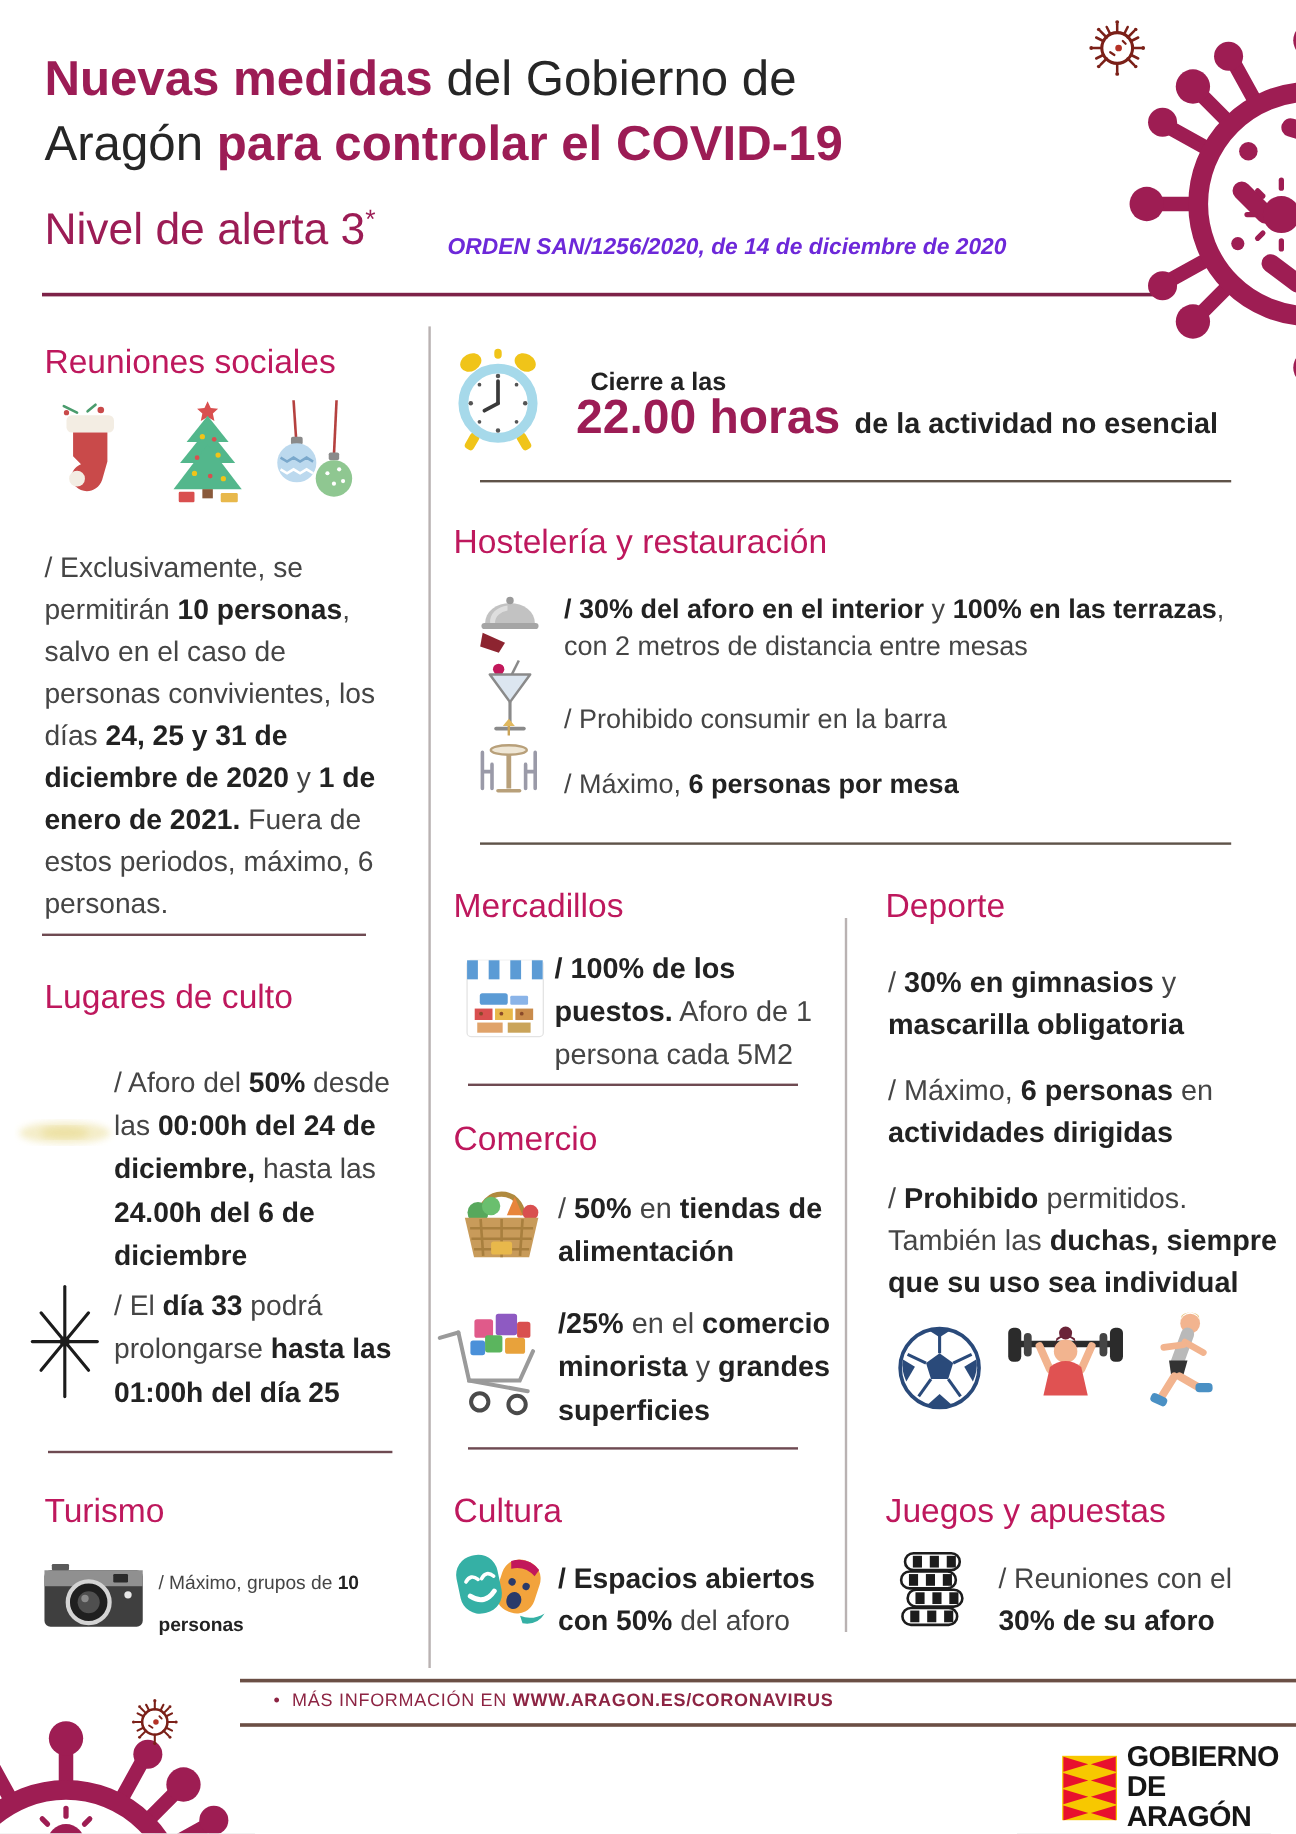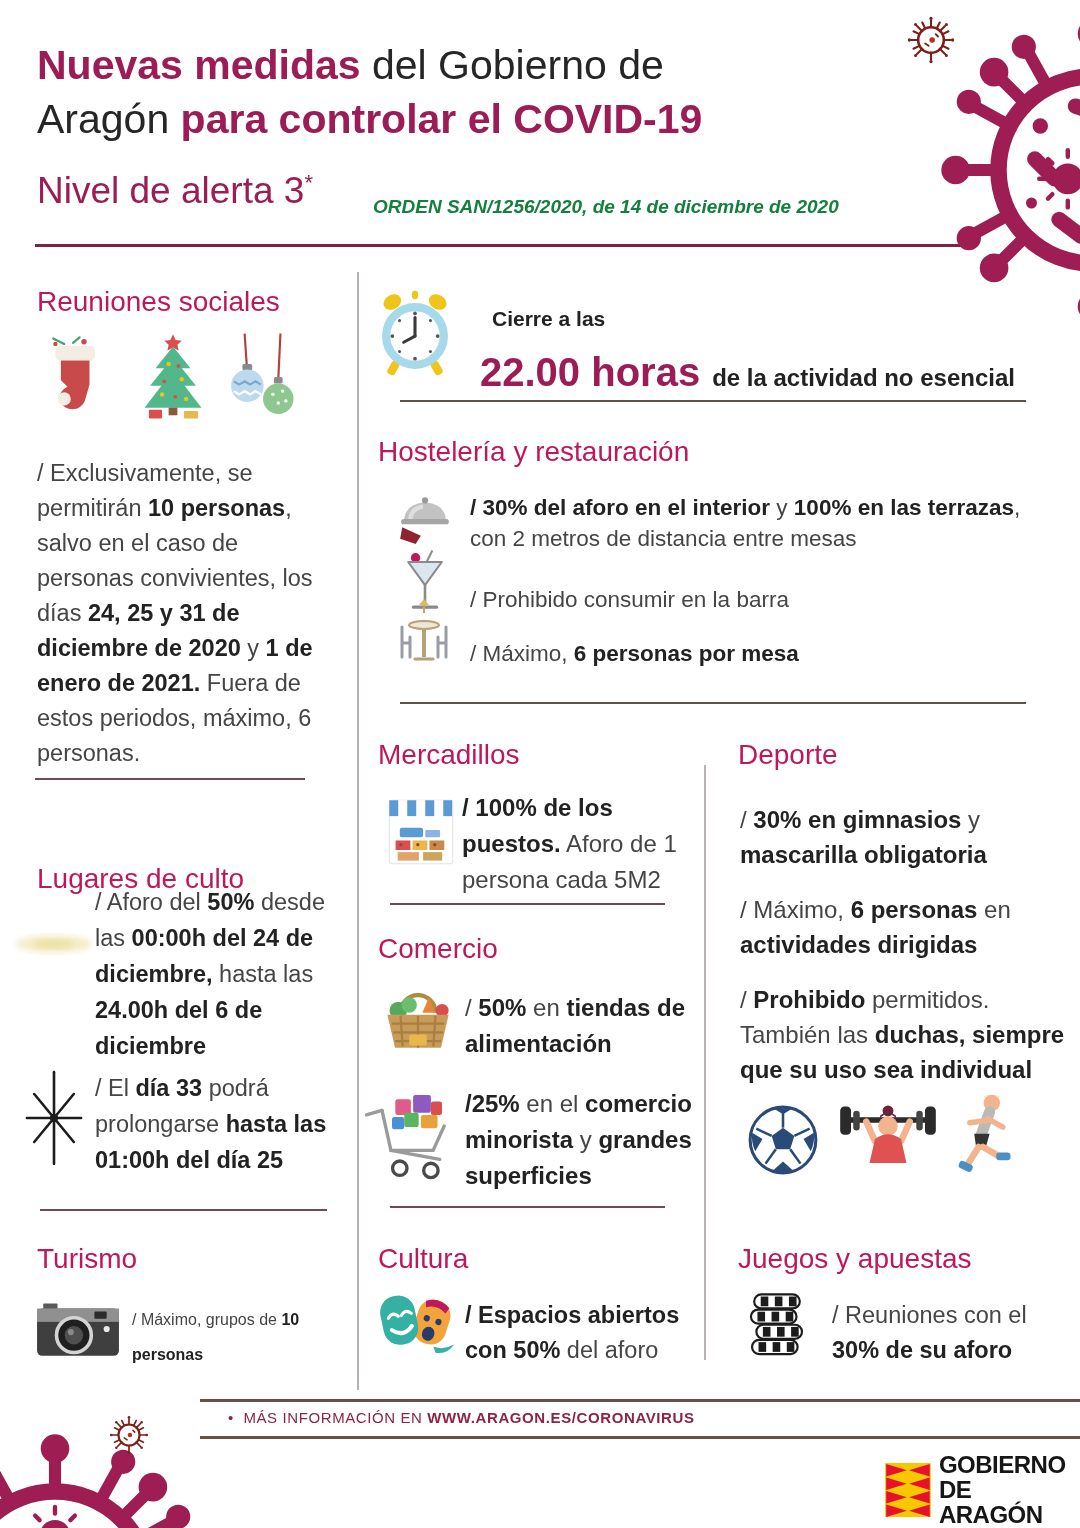--- a/index.html
+++ b/index.html
@@ -11,24 +11,24 @@
   .c-maroon{color:#9c1c55;}
   .sec-title{margin:0;font-weight:400;color:#be185d;font-size:28px;line-height:30px;}
   .hr{position:absolute;height:2px;background:#5f5349;}
   .hr.maroonish{background:#6e4a52;}
   .hr.header{height:3px;background:#7d2248;}
   .vr{position:absolute;width:2px;background:#b9b2b2;}
   .title{font-size:41px;line-height:54px;font-weight:400;color:#262626;margin:0;}
   .title .b{font-weight:700;}
   .alert{font-size:37px;color:#9c1c55;font-weight:400;margin:0;}
   .alert sup{font-size:22px;}
-  .order{font-size:19px;font-style:italic;font-weight:700;color:#15803d;margin:0;}
+  .order{font-size:19px;font-style:italic;font-weight:700;color:#6d28d9;margin:0;}
   .closure-pre{font-size:21px;font-weight:700;color:#222;margin:12px;}
   .closure-line{display:flex;align-items:baseline;gap:12px;margin:0;}
-  .closure-time{font-size:40px;font-weight:700;color:#9c1c55;margin-top:24px;}
+  .closure-time{font-size:40px;font-weight:700;color:#9c1c55;}
   .closure-post{font-size:24px;font-weight:700;color:#222;}
   .footer-info{font-size:15px;letter-spacing:.6px;color:#8d2443;font-weight:400;}
   .footer-info .b{font-weight:700;}
   .logo-text{font-size:24px;line-height:25px;font-weight:700;color:#161616;letter-spacing:-0.5px;}
 </style>
 </head>
 <body>
 
 <div class="page">
 
@@ -380,21 +380,21 @@
     </g>
     <path d="M20 38 h14 l-4 14 h-8 z" fill="#333333"></path>
     <g stroke="#f2b48f" stroke-width="6" stroke-linecap="round">
       <line x1="28" y1="50" x2="42" y2="58"></line>
         <line x1="24" y1="50" x2="14" y2="66"></line>
     </g>
     <rect x="40" y="55" width="13" height="7" rx="3" fill="#4a90c4"></rect>
     <rect x="6" y="64" width="13" height="7" rx="3" fill="#4a90c4" transform="rotate(25 12 67)"></rect>
   </svg>
 
-  <h2 class="abs sec-title" style="left:37px;top:816px;margin-top:48px;">Lugares de culto</h2>
+  <h2 class="abs sec-title" style="left:37px;top:816px;">Lugares de culto</h2>
 
   <svg class="abs" style="left:12px;top:918px;" width="84" height="52" viewBox="0 0 84 52">
     <defs>
         <filter id="soft">
           <feGaussianBlur stdDeviation="3"></feGaussianBlur>
         </filter>
       </defs>
     <ellipse cx="42" cy="26" rx="38" ry="9" fill="#f3ebc2" opacity="0.9" filter="url(#soft)"></ellipse>
     <ellipse cx="42" cy="26" rx="20" ry="5" fill="#ece0a0" opacity="0.9" filter="url(#soft)"></ellipse>
   </svg>

